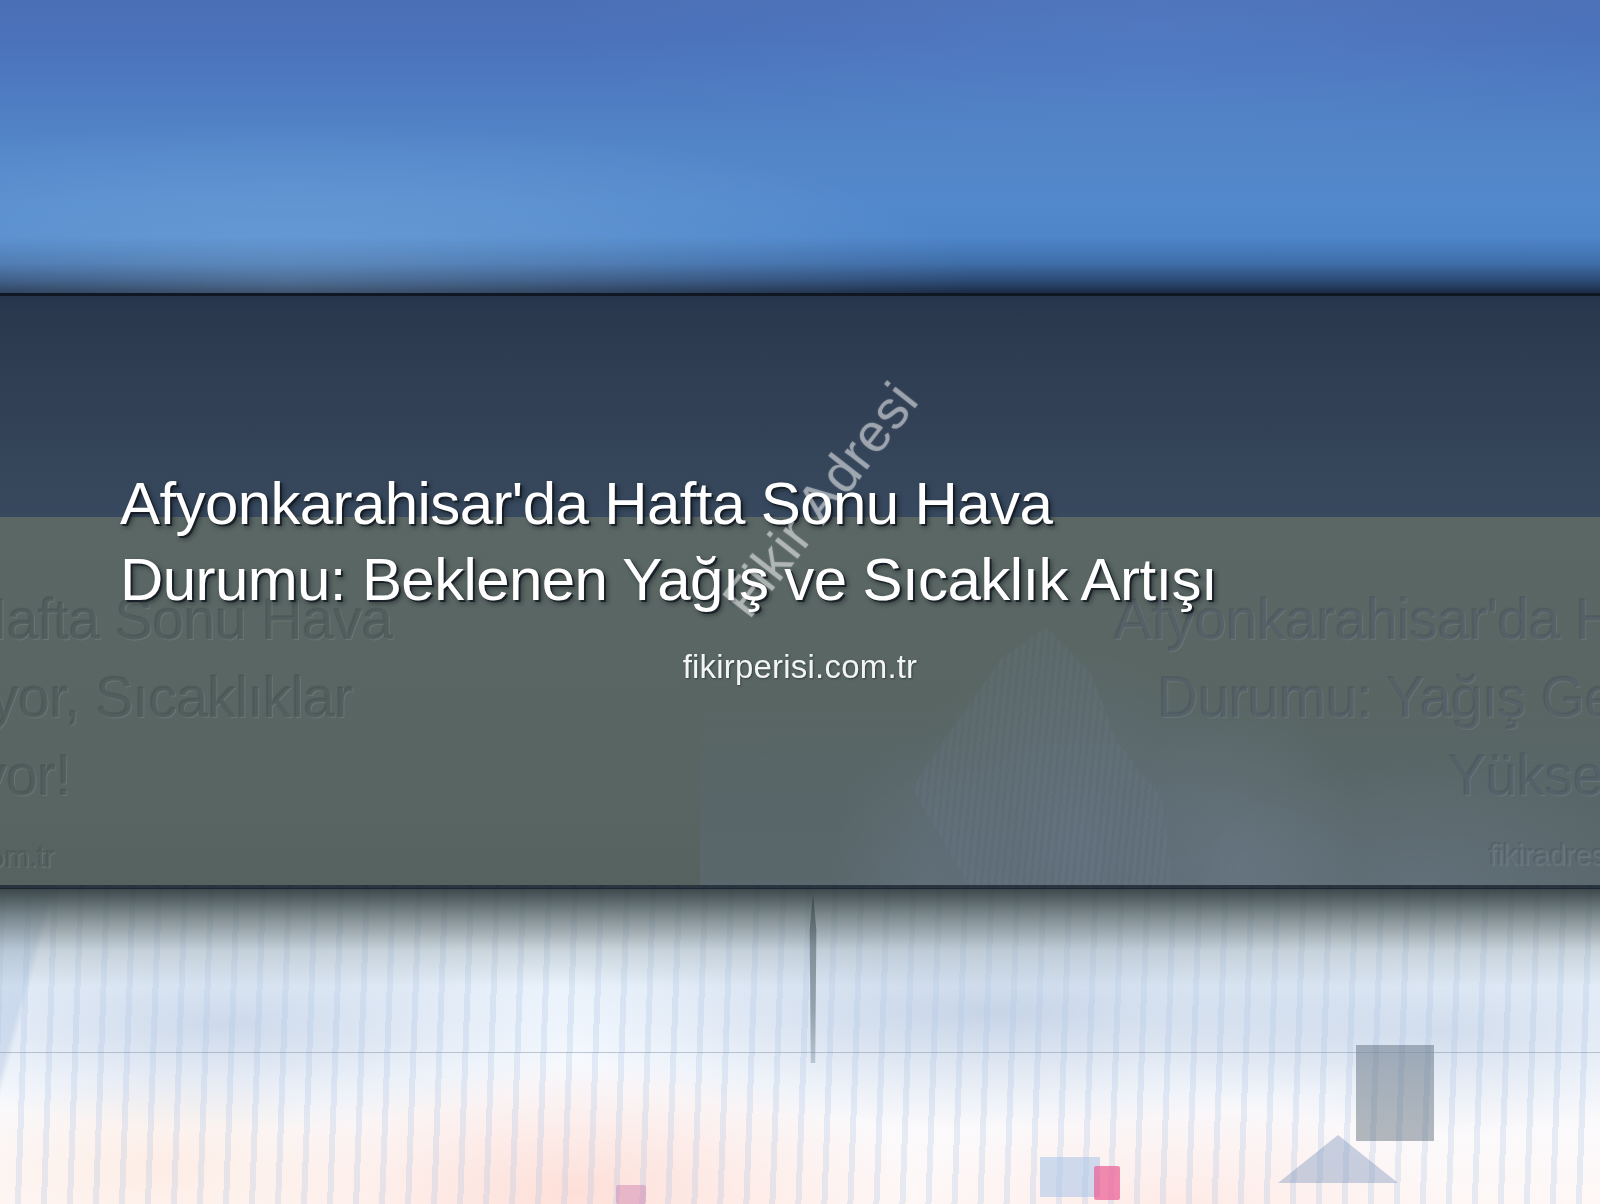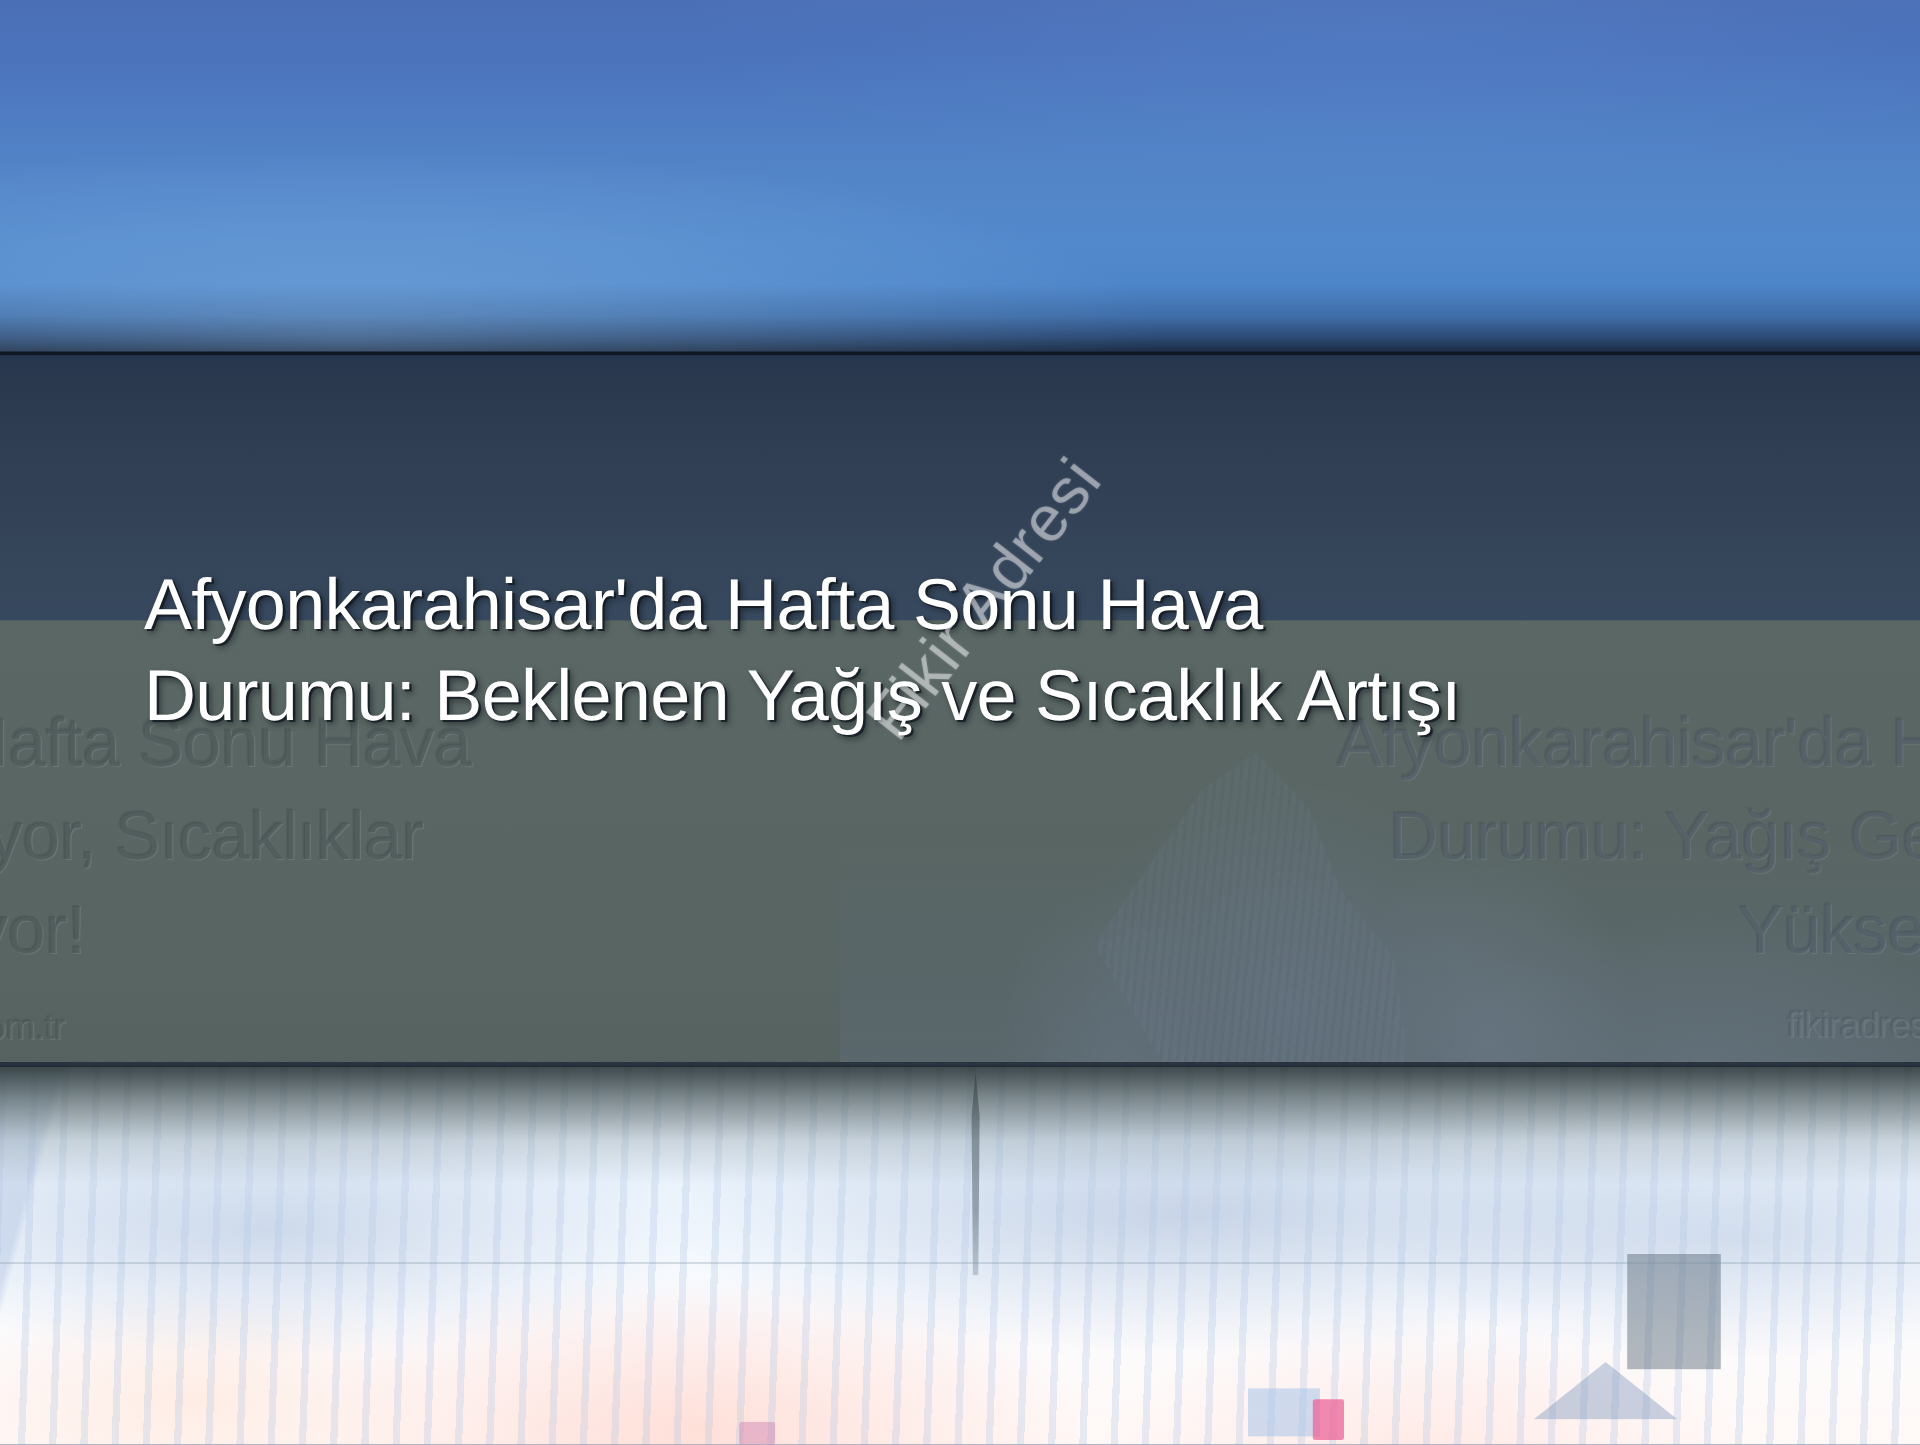--- a/index.html
+++ b/index.html
@@ -329,20 +329,21 @@
   <div class="ghost ghost-left l3">iyor!</div>
   <div class="ghost ghost-left-url">com.tr</div>
 
   <div class="ghost ghost-right l1">Afyonkarahisar'da H</div>
   <div class="ghost ghost-right l2">Durumu: Yağış Ge</div>
   <div class="ghost ghost-right l3">Yüksel</div>
   <div class="ghost ghost-right-url">fikiradresi.c</div>
 
   <div class="headline">Afyonkarahisar'da Hafta Sonu Hava Durumu: Beklenen Yağış ve Sıcaklık Artışı</div>
 
+  <div class="site-url">fikirperisi.com.tr</div>
 
   <div class="watermark">Fikir Adresi</div>
 
   <div class="city">
     <div class="city-buildings"></div>
     <div class="dark-wall"></div>
     <div class="roof-a"></div>
     <div class="minaret"></div>
     <div class="city-wire"></div>
     <div class="sign-b"></div>

